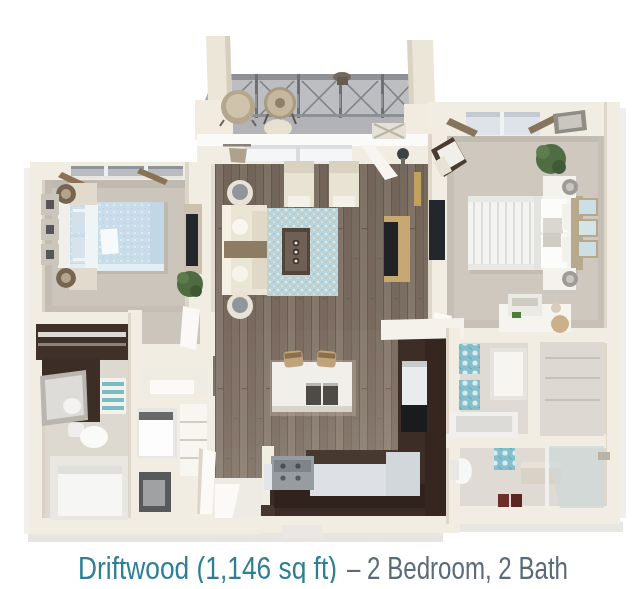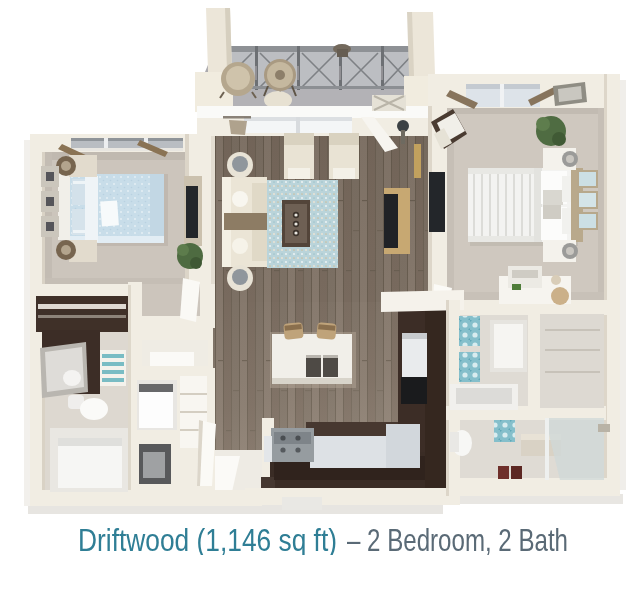--- a/index.html
+++ b/index.html
@@ -1,16 +1,16 @@
 <!DOCTYPE html>
 <html><head>
 <meta charset="utf-8">
 <style>
   html,body{margin:0;padding:0;background:#ffffff;}
-  .page{position:relative;width:637px;height:555px;background:#ffffff;font-family:"Liberation Sans",sans-serif;}
+  .page{position:relative;width:637px;height:555px;background:#ffffff;font-family:"Liberation Sans",sans-serif;margin-top:28px;}
 </style>
 </head>
 <body>
 <div class="page">
 <svg width="637" height="589" viewBox="0 0 637 589">
 <defs>
   <pattern id="wood" width="24" height="160" patternUnits="userSpaceOnUse">
     <rect width="24" height="160" fill="#7e7267"></rect>
     <rect x="0" width="8" height="160" fill="#85786c"></rect>
     <rect x="8" width="8" height="160" fill="#786a5e"></rect>

